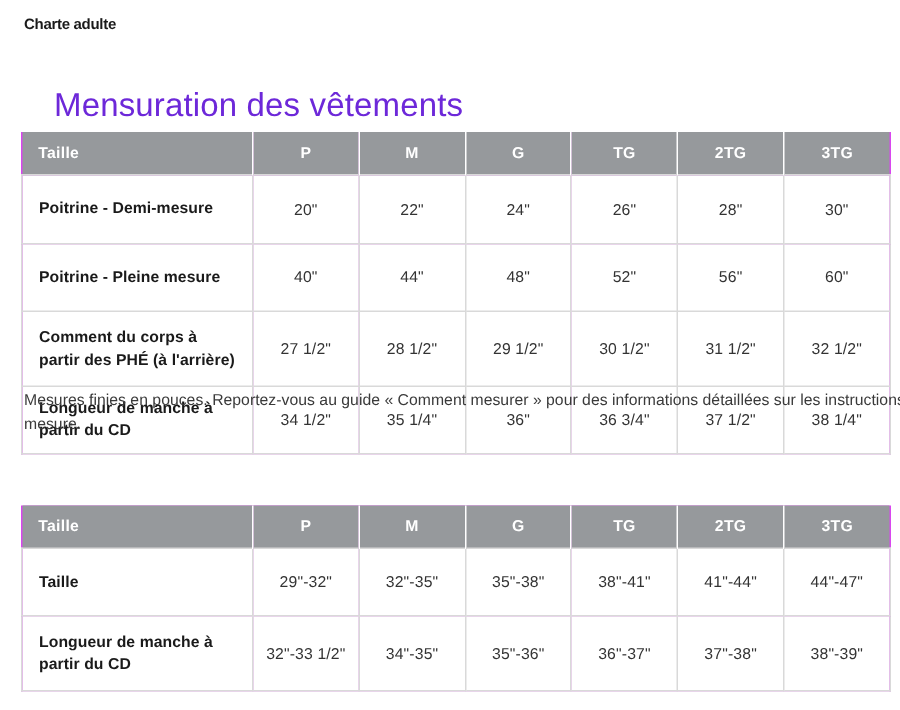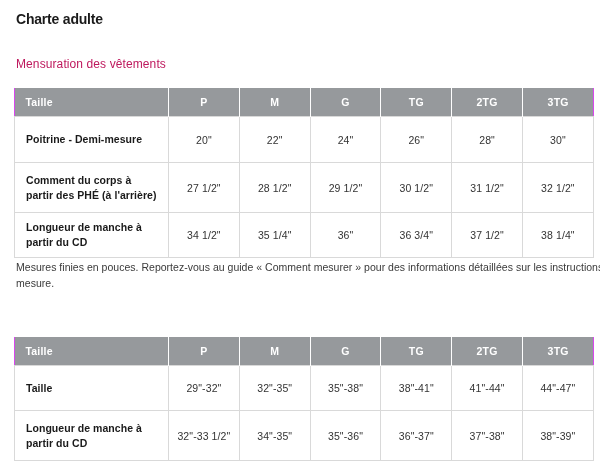--- a/index.html
+++ b/index.html
@@ -20,34 +20,35 @@
     width: 600px;
     height: 473px;
     box-sizing: border-box;
   }
 
   
   .doc-title {
     position: absolute;
     left: 16px;
     top: 11px;
-    font-size: 14px;
+    font-size: 10px;
     font-weight: bold;
     letter-spacing: -0.2px;
     color: #1a1a1a;
     white-space: nowrap;
   }
 
   
   .section-heading {
-    font-size: 12px;
+    font-size: 22px;
     font-weight: normal;
-    color: #be185d;
+    color: #6d28d9;
     letter-spacing: 0.1px;
     white-space: nowrap;
+    margin-left: 20px;
   }
   #section-1-heading { position: absolute; left: 16px; top: 57px; }
   #section-2-heading { position: absolute; left: 16px; top: 306px; }
 
   
   .size-table {
     position: absolute;
     left: 14px;
     width: 579px;
     border-collapse: collapse;
@@ -156,20 +157,29 @@
     <tbody>
       <tr class="r1">
         <td class="td-label">Poitrine - Demi-mesure</td>
         <td class="td-value">20"</td>
         <td class="td-value">22"</td>
         <td class="td-value">24"</td>
         <td class="td-value">26"</td>
         <td class="td-value">28"</td>
         <td class="td-value">30"</td>
       </tr>
+      <tr class="r2">
+        <td class="td-label">Poitrine - Pleine mesure</td>
+        <td class="td-value">40"</td>
+        <td class="td-value">44"</td>
+        <td class="td-value">48"</td>
+        <td class="td-value">52"</td>
+        <td class="td-value">56"</td>
+        <td class="td-value">60"</td>
+      </tr>
       <tr class="r3">
         <td class="td-label">Comment du corps à partir des PHÉ (à l'arrière)</td>
         <td class="td-value">27 1/2"</td>
         <td class="td-value">28 1/2"</td>
         <td class="td-value">29 1/2"</td>
         <td class="td-value">30 1/2"</td>
         <td class="td-value">31 1/2"</td>
         <td class="td-value">32 1/2"</td>
       </tr>
       <tr class="r4">

